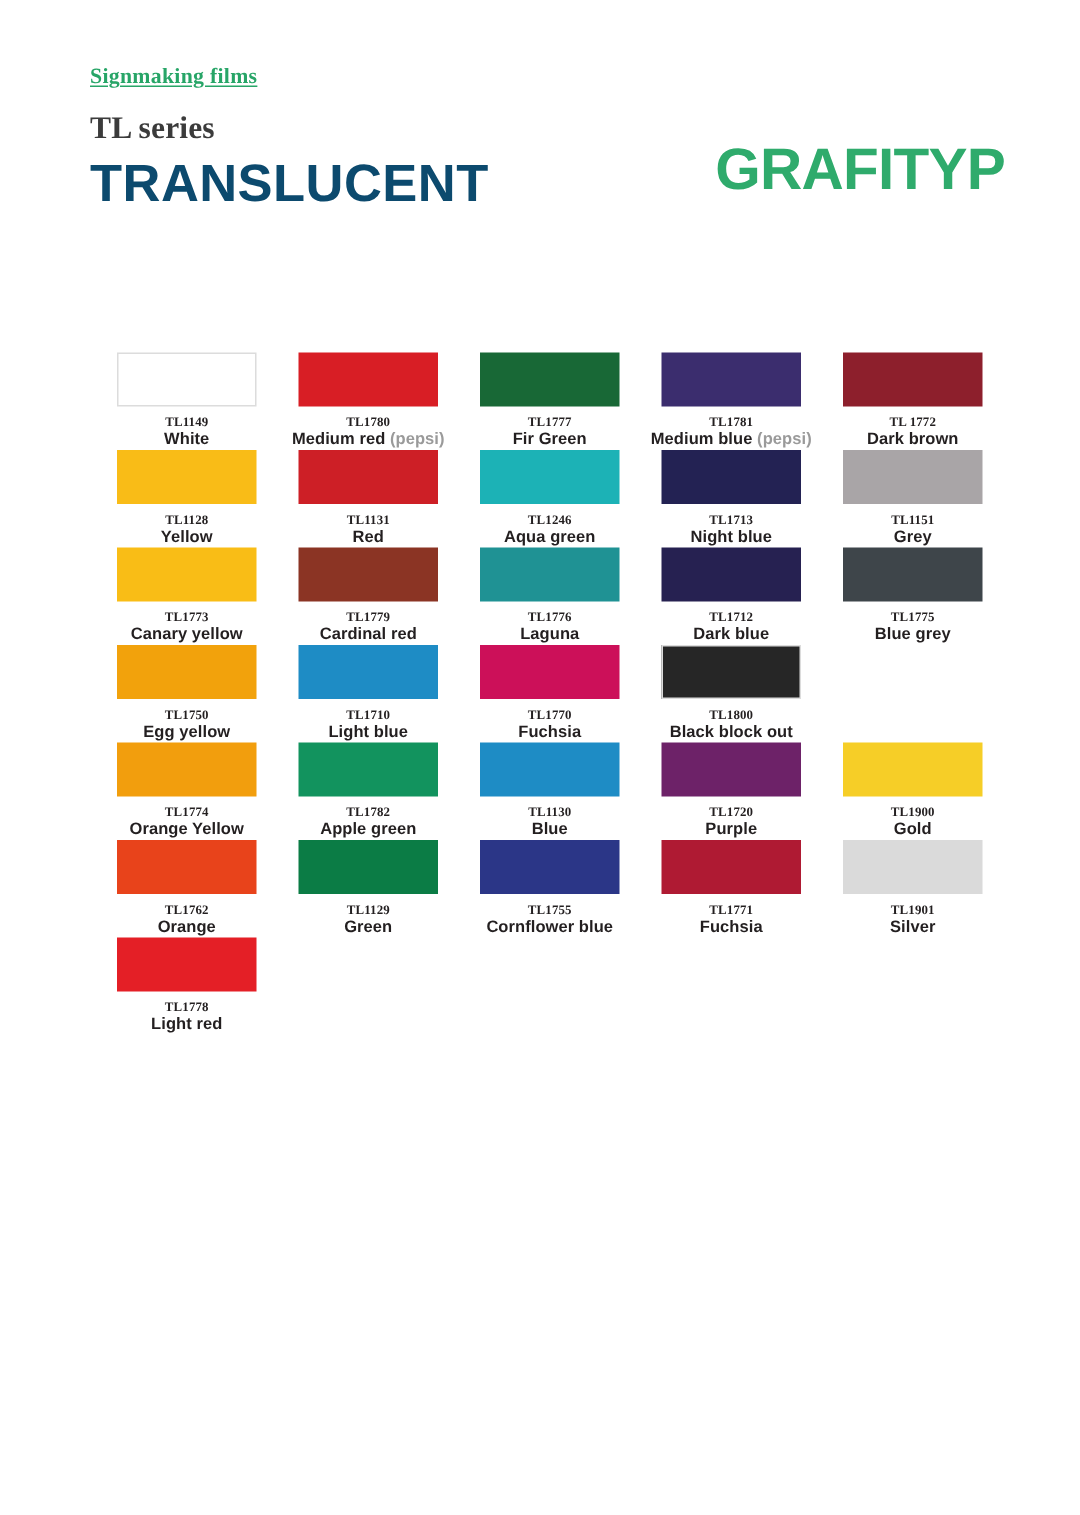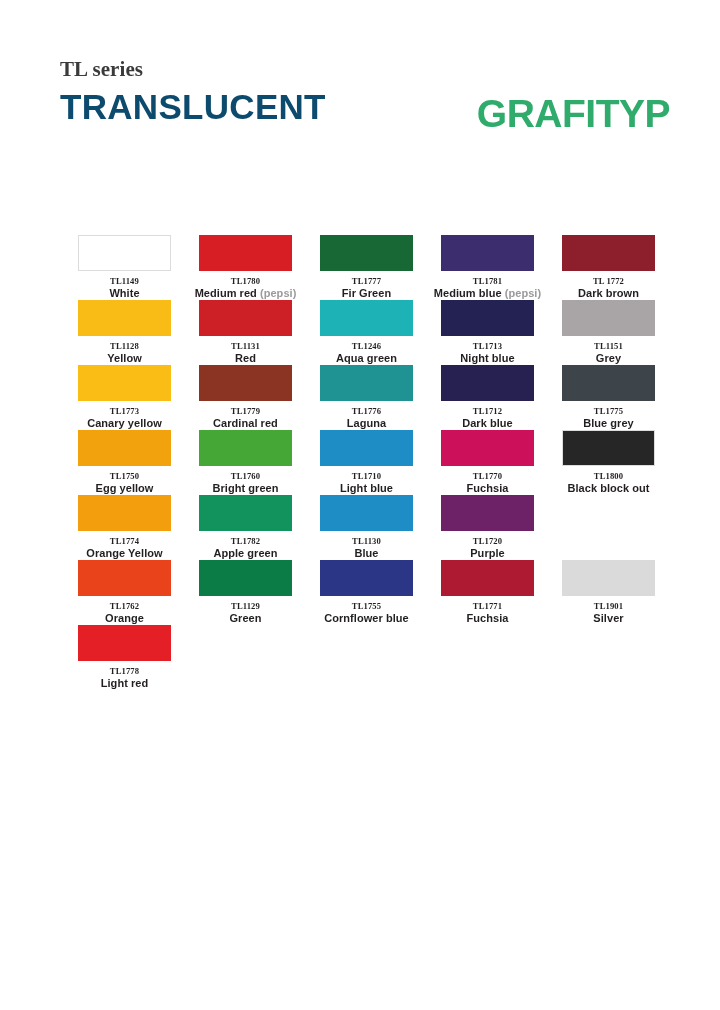--- a/index.html
+++ b/index.html
@@ -121,20 +121,21 @@
   }
   .note {
     color: #9a9a9a;
     font-weight: bold;
   }
 </style>
 </head>
 <body>
 
 <div class="header">
+  <div class="kicker">Signmaking films</div>
   <div class="series">TL series</div>
   <div class="headline">TRANSLUCENT</div>
 </div>
 
 <div class="brand">GRAFITYP</div>
 
 <div class="grid" id="swatch-grid">
     <div class="row">
       <div class="cell">
         <div class="chip bordered" style="background-color: rgb(255, 255, 255);"></div>
@@ -248,27 +249,20 @@
     </div>
     <div class="row">
       <div class="cell">
         <div class="chip" style="background-color: rgb(242, 162, 12);"></div>
         <div class="labels">
           <div class="code">TL1750</div>
           <div class="name">Egg yellow</div>
         </div>
       </div>
       <div class="cell">
-        <div class="chip" style="background-color: rgb(69, 167, 53);"></div>
-        <div class="labels">
-          <div class="code">TL1760</div>
-          <div class="name">Bright green</div>
-        </div>
-      </div>
-      <div class="cell">
         <div class="chip" style="background-color: rgb(30, 140, 197);"></div>
         <div class="labels">
           <div class="code">TL1710</div>
           <div class="name">Light blue</div>
         </div>
       </div>
       <div class="cell">
         <div class="chip" style="background-color: rgb(204, 16, 89);"></div>
         <div class="labels">
           <div class="code">TL1770</div>
@@ -303,20 +297,27 @@
         <div class="labels">
           <div class="code">TL1130</div>
           <div class="name">Blue</div>
         </div>
       </div>
       <div class="cell">
         <div class="chip" style="background-color: rgb(109, 34, 104);"></div>
         <div class="labels">
           <div class="code">TL1720</div>
           <div class="name">Purple</div>
+        </div>
+      </div>
+      <div class="cell">
+        <div class="chip" style="background-color: rgb(246, 206, 39);"></div>
+        <div class="labels">
+          <div class="code">TL1900</div>
+          <div class="name">Gold</div>
         </div>
       </div>
     </div>
     <div class="row">
       <div class="cell">
         <div class="chip" style="background-color: rgb(232, 67, 27);"></div>
         <div class="labels">
           <div class="code">TL1762</div>
           <div class="name">Orange</div>
         </div>

